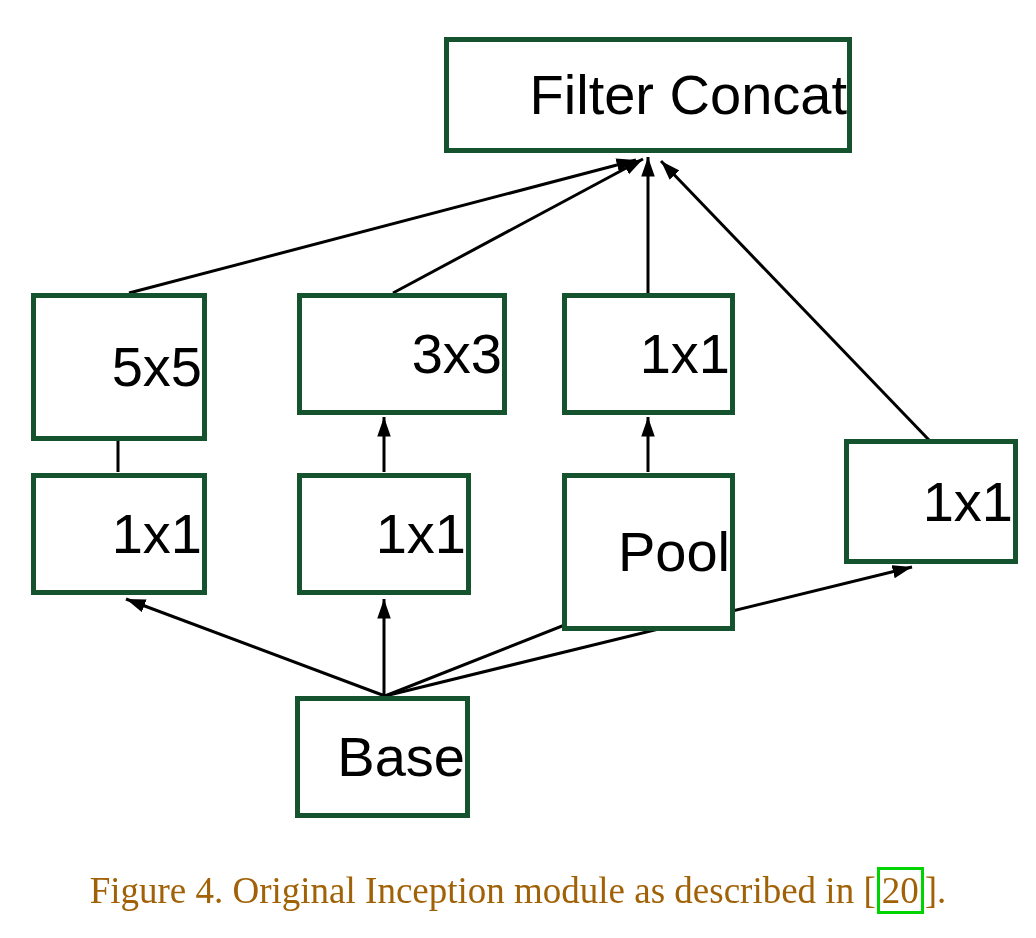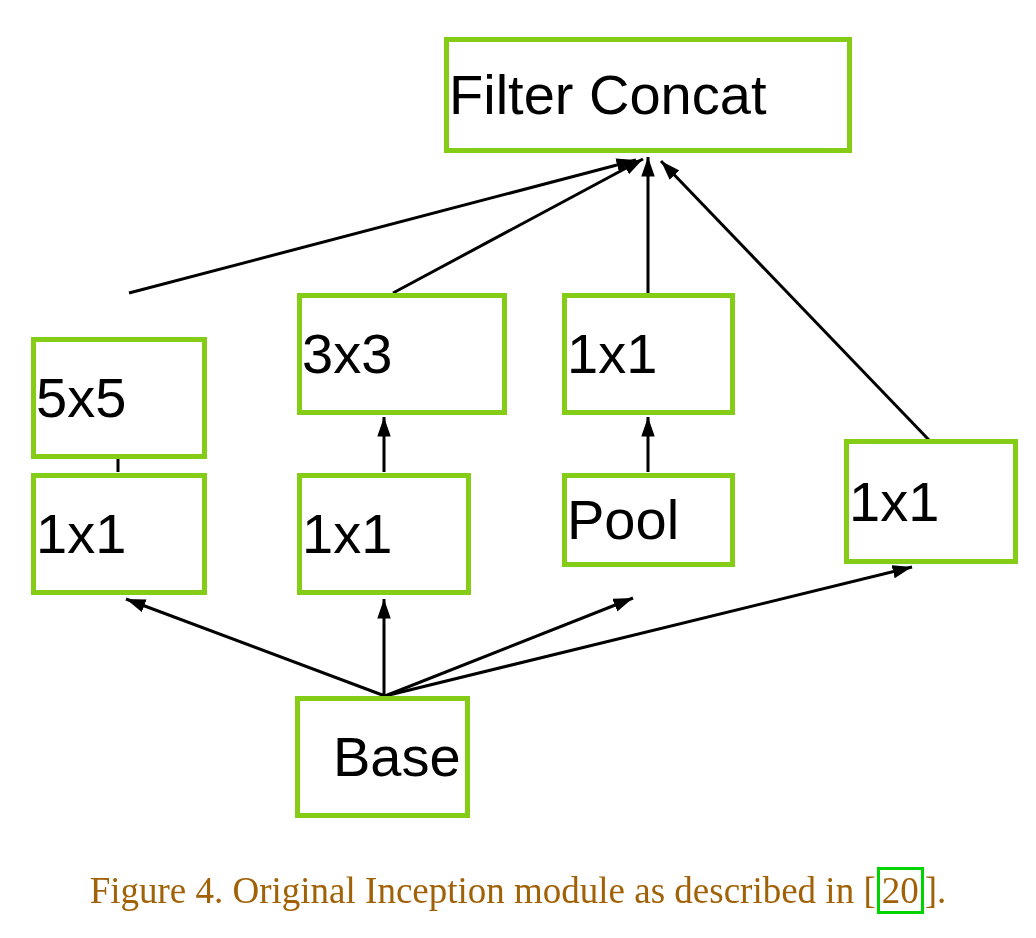--- a/index.html
+++ b/index.html
@@ -18,37 +18,37 @@
   #edges-svg {
     position: absolute;
     left: 0;
     top: 0;
     width: 1036px;
     height: 938px;
   }
   .node {
     position: absolute;
     box-sizing: border-box;
-    border: 5px solid #84cc16;
+    border: 5px solid #14532d;
     background: #ffffff;
     display: flex;
     align-items: center;
-    justify-content: flex-start;
+    justify-content: flex-end;
     font-size: 56px;
     color: #000000;
     line-height: 1;
     white-space: nowrap;
   }
   #node-filter-concat { left: 444px; top: 37px;  width: 408px; height: 116px; }
-  #node-conv-5x5      { left: 31px;  top: 293px; width: 176px; height: 122px; margin-top: 44px; }
+  #node-conv-5x5      { left: 31px;  top: 293px; width: 176px; height: 148px; }
   #node-conv-3x3      { left: 297px; top: 293px; width: 210px; height: 122px; }
   #node-conv-1x1-br   { left: 562px; top: 293px; width: 173px; height: 122px; }
   #node-red-1x1-left  { left: 31px;  top: 473px; width: 176px; height: 122px; }
   #node-red-1x1-mid   { left: 297px; top: 473px; width: 174px; height: 122px; }
-  #node-pool          { left: 562px; top: 473px; width: 173px; height: 94px; }
+  #node-pool          { left: 562px; top: 473px; width: 173px; height: 158px; }
   #node-proj-1x1      { left: 844px; top: 439px; width: 174px; height: 125px; }
   #node-base          { left: 295px; top: 696px; width: 175px; height: 122px; padding-left: 33px; }
 
   #caption {
     position: absolute;
     left: 0;
     right: 0;
     top: 868px;
     text-align: center;
     font-family: "Liberation Serif", serif;

